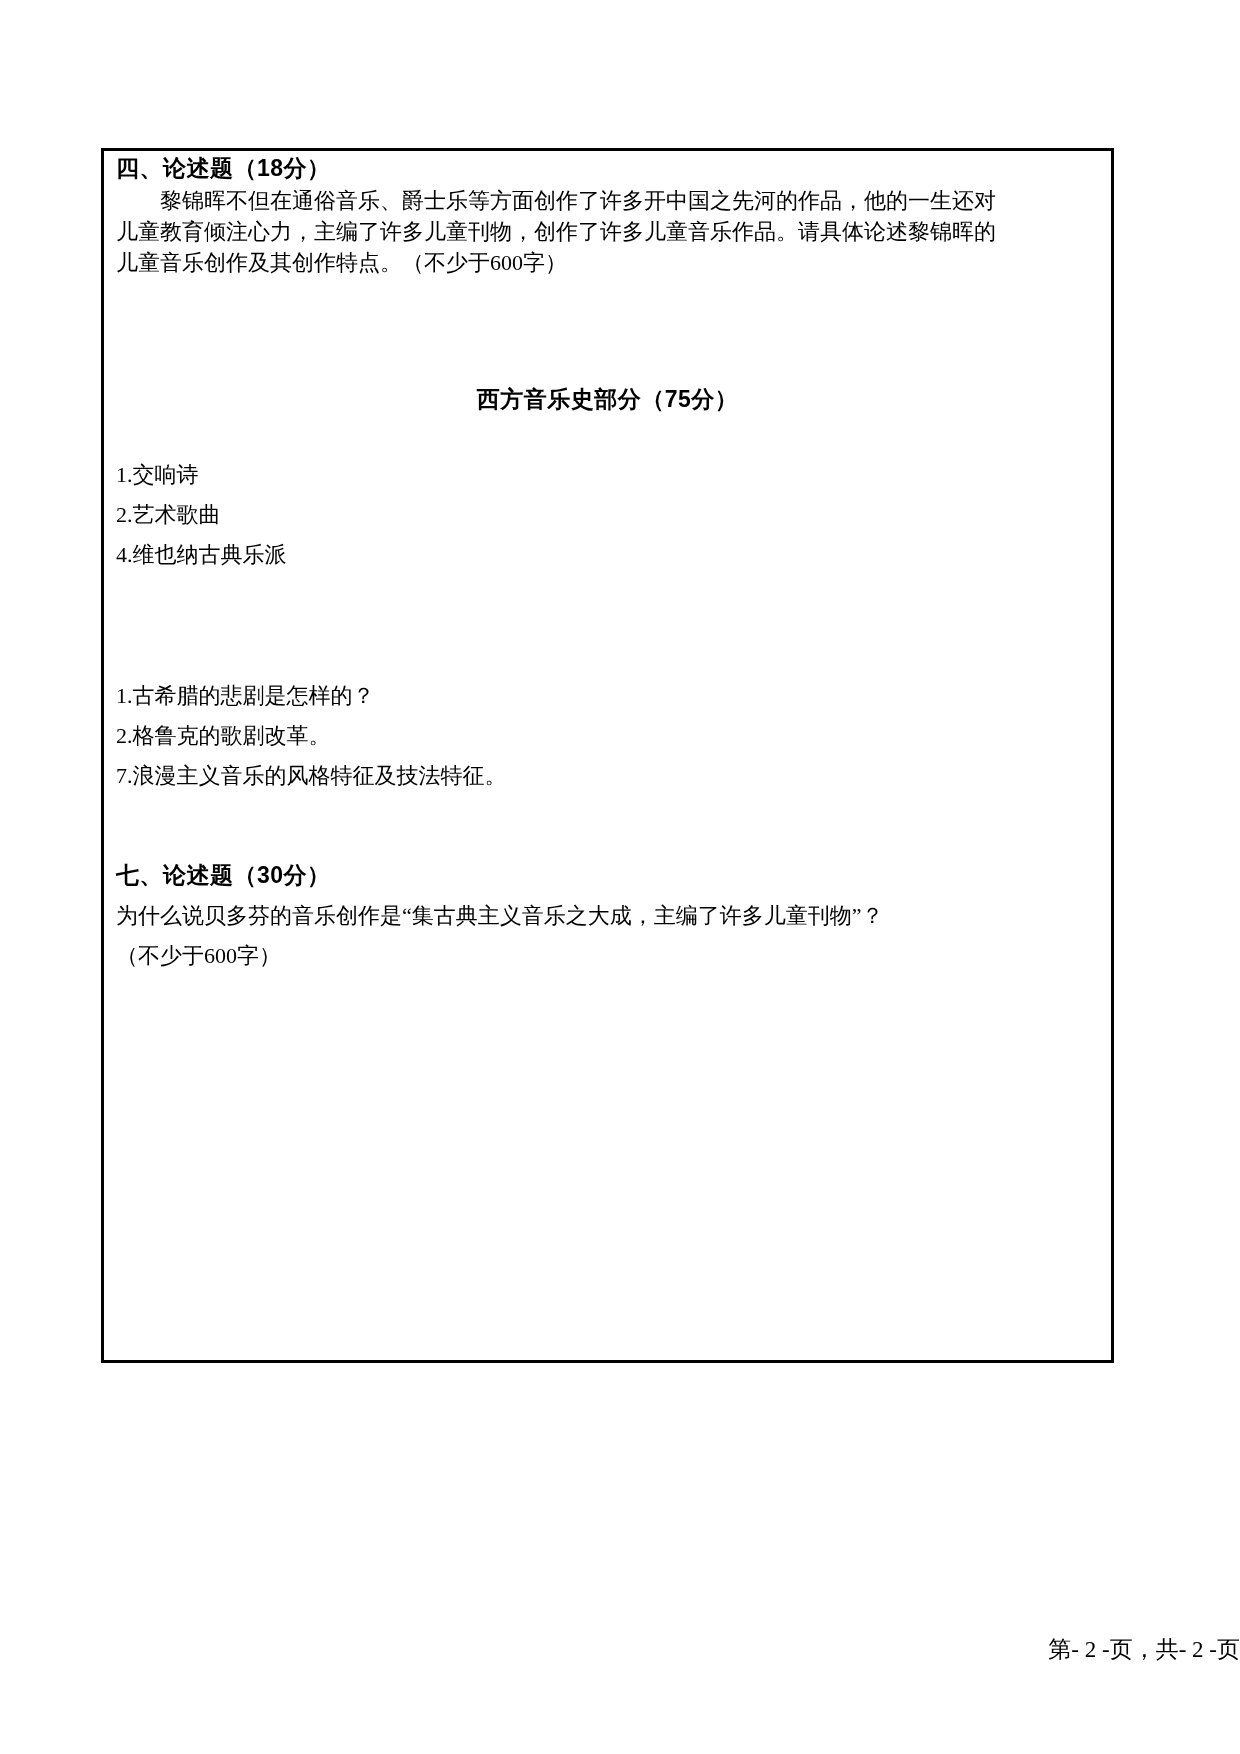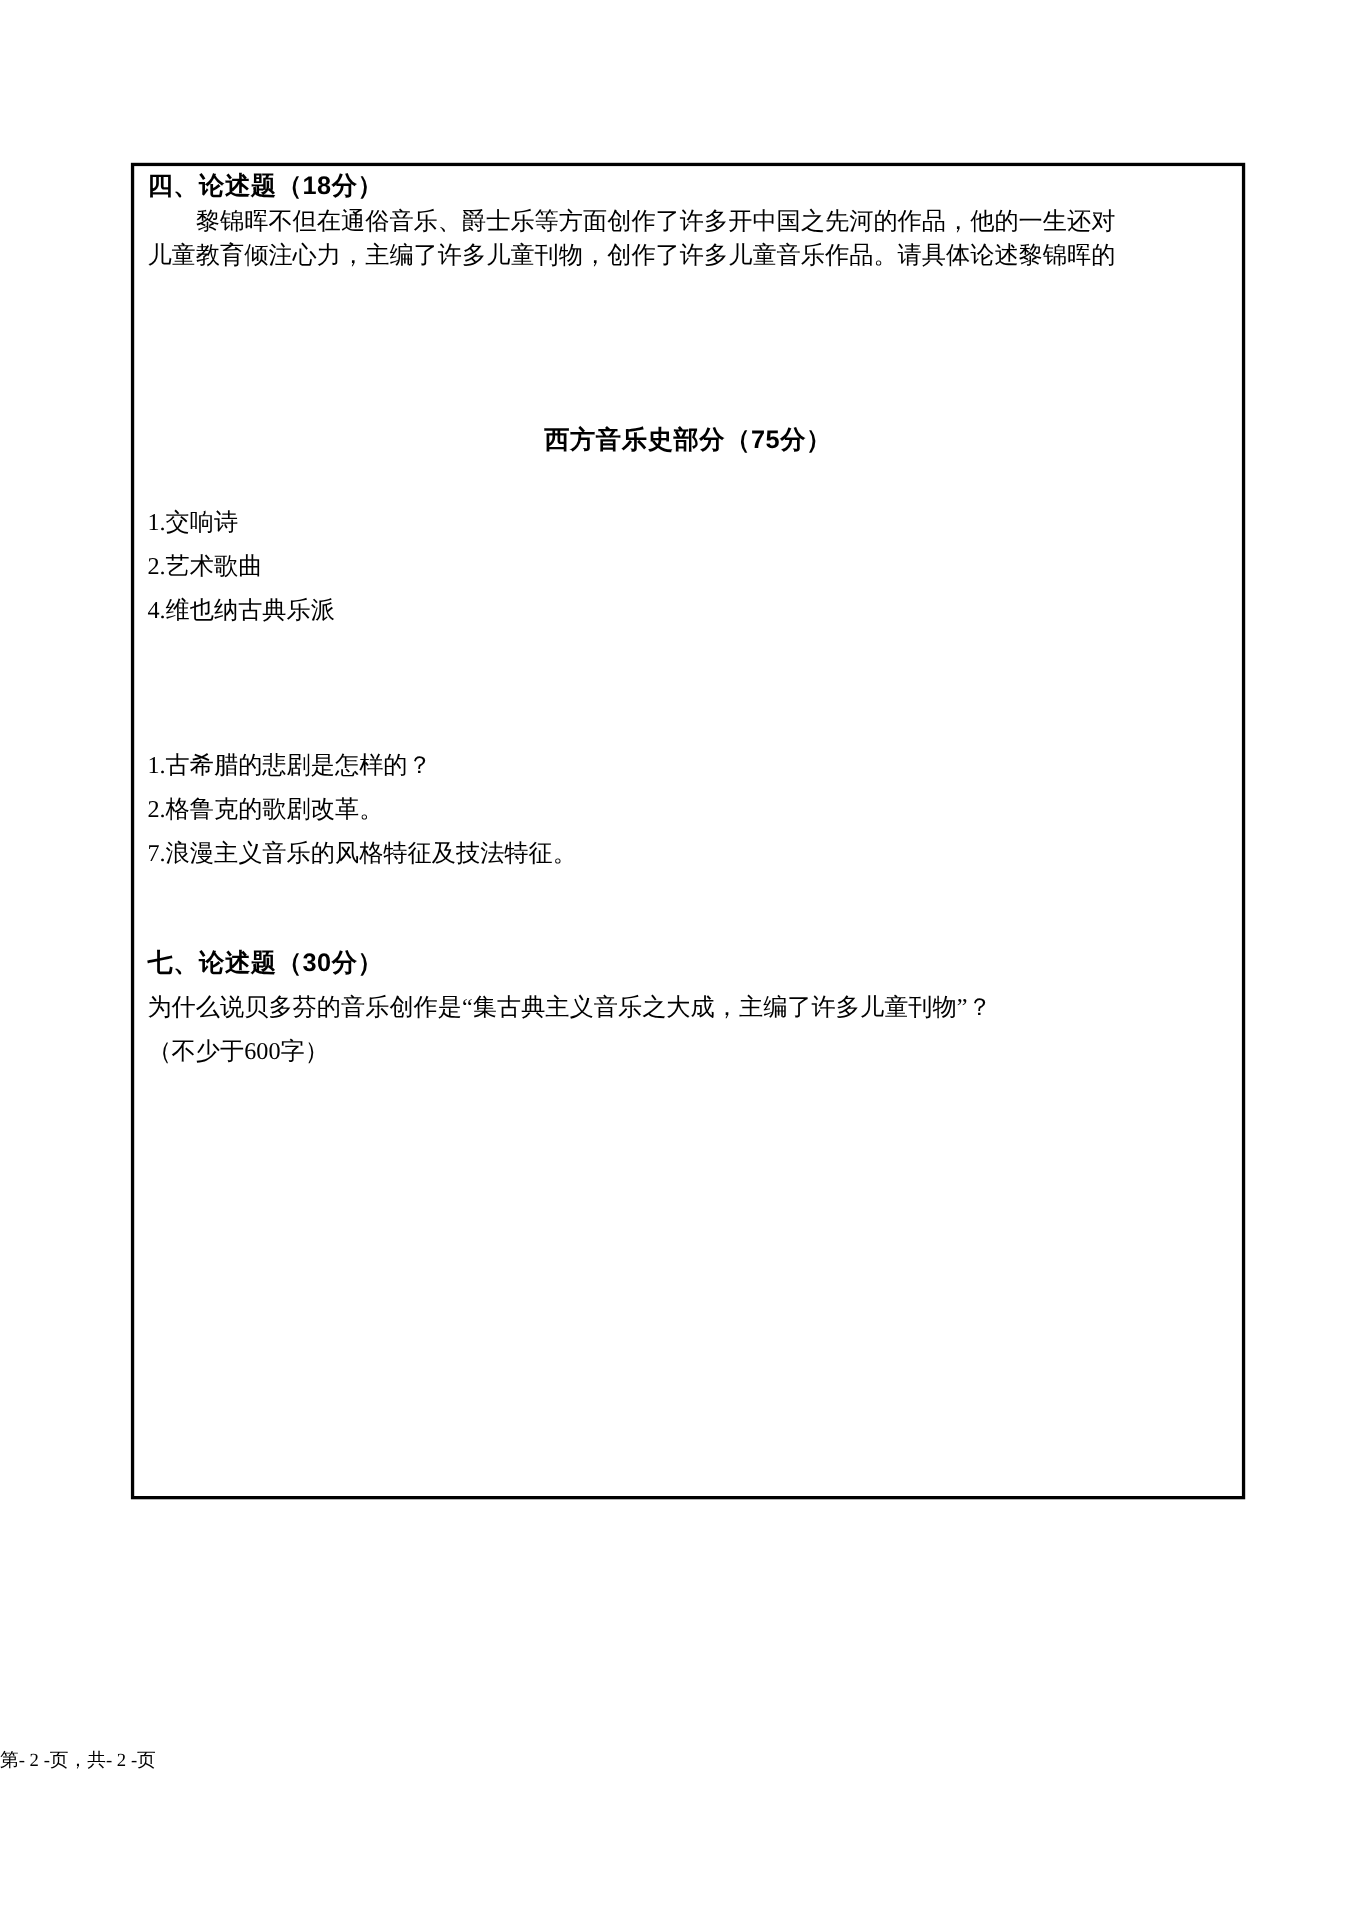--- a/index.html
+++ b/index.html
@@ -11,21 +11,21 @@
     position: relative;
     width: 1240px;
     height: 1754px;
     background: #ffffff;
     color: #000000;
     font-family: "Liberation Serif", "DejaVu Serif", serif;
     overflow: hidden;
   }
   .frame {
     position: absolute;
-    left: 119px;
+    left: 101px;
     top: 148px;
     width: 1013px;
     height: 1215px;
     border: 3px solid #000000;
     box-sizing: border-box;
   }
   .t {
     position: absolute;
     left: 12px;
     font-size: 22px;
@@ -44,37 +44,38 @@
     width: 100%;
     text-align: center;
     white-space: normal;
   }
   .indent {
     text-indent: 44px;
   }
   .footer {
     position: absolute;
     left: 0;
-    top: 1588px;
+    top: 1634px;
     width: 100%;
-    text-align: left;
-    font-size: 17px;
+    text-align: right;
+    font-size: 23px;
     color: #000000;
   }
 </style>
 </head>
 <body>
 
 <div class="page">
 
   <div class="frame">
 
     <div class="t head" style="top:2px;">四、论述题（18分）</div>
     <div class="t" style="top:65px;">儿童教育倾注心力，主编了许多儿童刊物，创作了许多儿童音乐作品。请具体论述黎锦晖的</div>
     <div class="t indent" style="top:34px;">黎锦晖不但在通俗音乐、爵士乐等方面创作了许多开中国之先河的作品，他的一生还对</div>
+    <div class="t" style="top:96px;">儿童音乐创作及其创作特点。（不少于600字）</div>
 
     <div class="t head center" style="top:233px;"></div>
     <div class="t head center" style="top:233px;">西方音乐史部分（75分）</div>
 
     <div class="t" style="top:308px;">1.交响诗</div>
     <div class="t" style="top:348px;">2.艺术歌曲</div>
     <div class="t" style="top:388px;">4.维也纳古典乐派</div>
 
     <div class="t" style="top:529px;">1.古希腊的悲剧是怎样的？</div>
     <div class="t" style="top:569px;">2.格鲁克的歌剧改革。</div>

